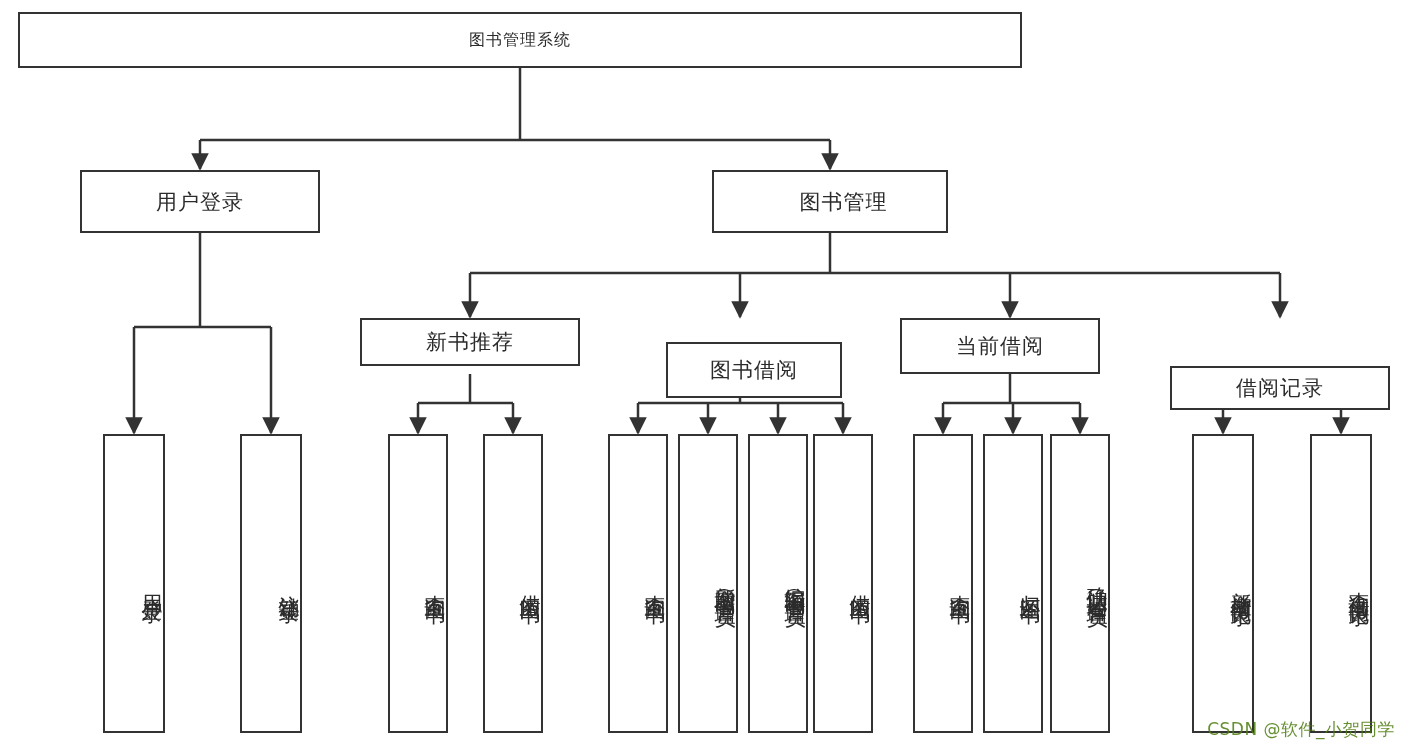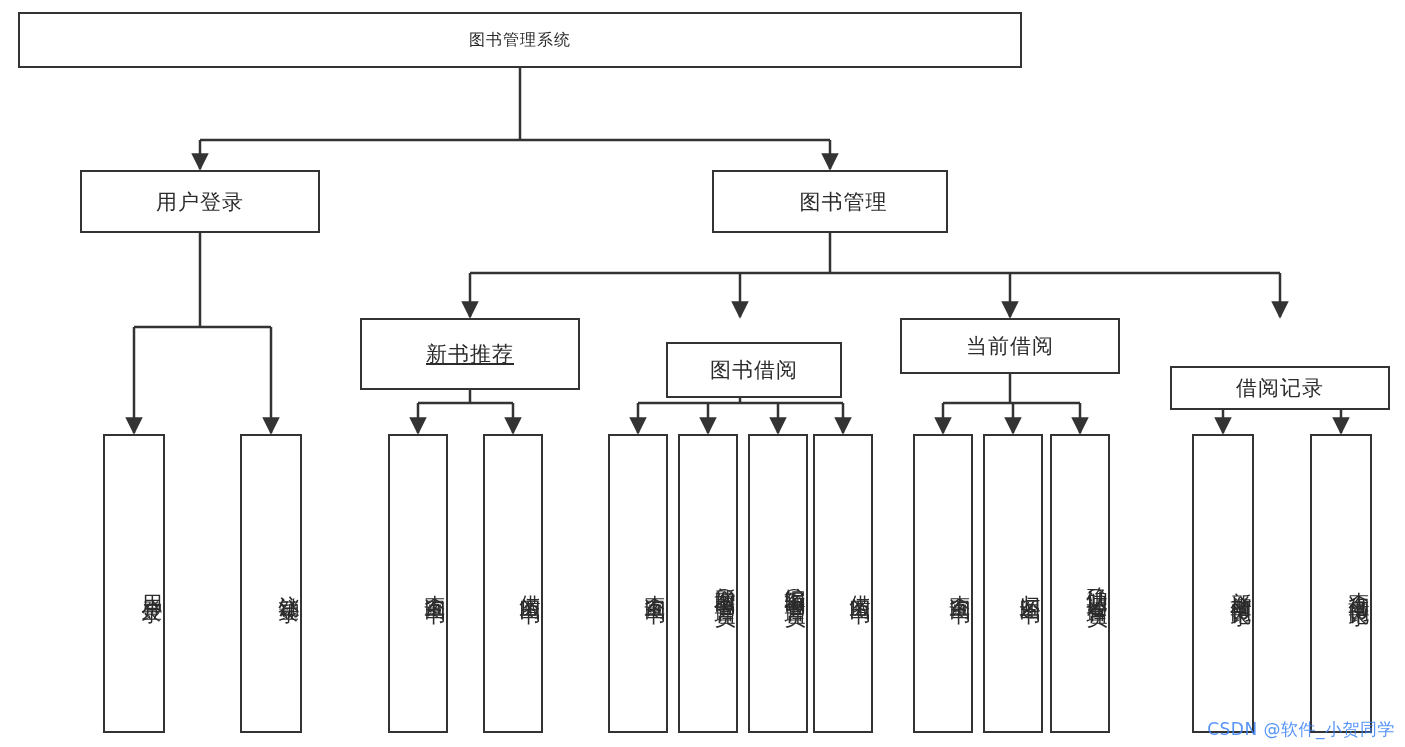--- a/index.html
+++ b/index.html
@@ -56,21 +56,21 @@
     white-space: nowrap;
   }
   .node.root {
     font-size: 16px;
   }
   #watermark {
     position: absolute;
     right: 10px;
     bottom: 6px;
     font-size: 17px;
-    color: #3b82f6;
+    color: #4d7c0f;
     opacity: 0.85;
     white-space: nowrap;
     letter-spacing: 0.5px;
   }
 </style>
 </head>
 <body>
 
 <div id="canvas">
 
@@ -121,27 +121,27 @@
       <span>图书管理系统</span>
     </div>
 
   <div class="node h" id="n-user-login" style="left: 80px; top: 170px; width: 240px; height: 63px;">
       <span>用户登录</span>
     </div>
   <div class="node h" id="n-book-management" style="left: 712px; top: 170px; width: 236px; height: 63px; padding-left: 27px;">
       <span>图书管理</span>
     </div>
 
-  <div class="node h" id="n-new-book-recommend" style="left: 360px; top: 318px; width: 220px; height: 72px; text-decoration: underline;">
+  <div class="node h" id="n-new-book-recommend" style="left: 360px; top: 318px; width: 220px; height: 48px;">
       <span>新书推荐</span>
     </div>
   <div class="node h" id="n-book-borrow" style="left: 666px; top: 318px; width: 176px; height: 56px; margin-top: 24px;">
       <span>图书借阅</span>
     </div>
-  <div class="node h" id="n-current-borrow" style="left: 900px; top: 318px; width: 220px; height: 56px;">
+  <div class="node h" id="n-current-borrow" style="left: 900px; top: 318px; width: 200px; height: 56px;">
       <span>当前借阅</span>
     </div>
   <div class="node h" id="n-borrow-record" style="left: 1170px; top: 318px; width: 220px; height: 44px; margin-top: 48px;">
       <span>借阅记录</span>
     </div>
 
   <div class="node v" id="n-leaf-user-login" style="left: 103px; top: 434px; width: 62px; height: 299px;">
       <span class="vtext">用户登录</span>
     </div>
   <div class="node v" id="n-leaf-logout" style="left: 240px; top: 434px; width: 62px; height: 299px;">

